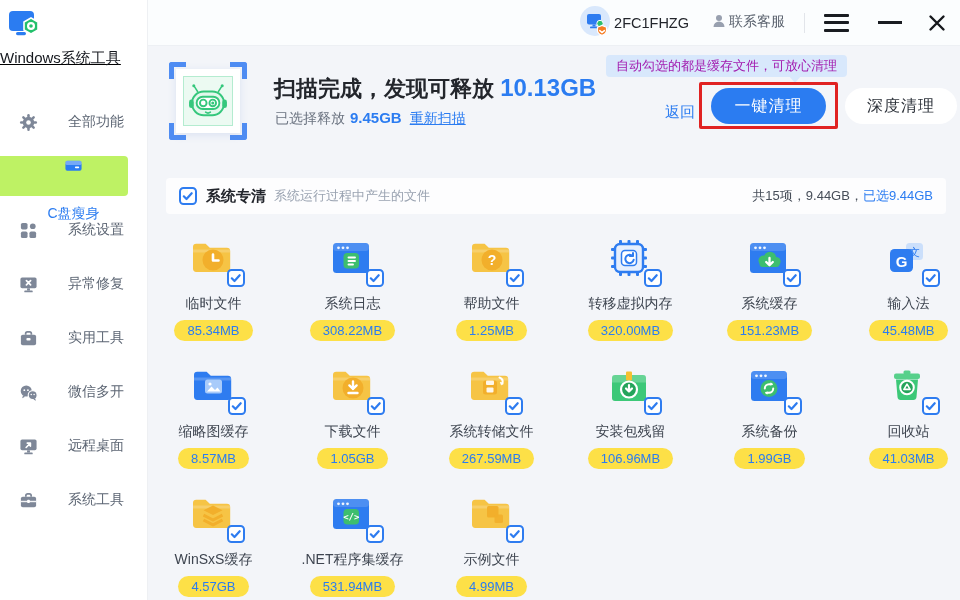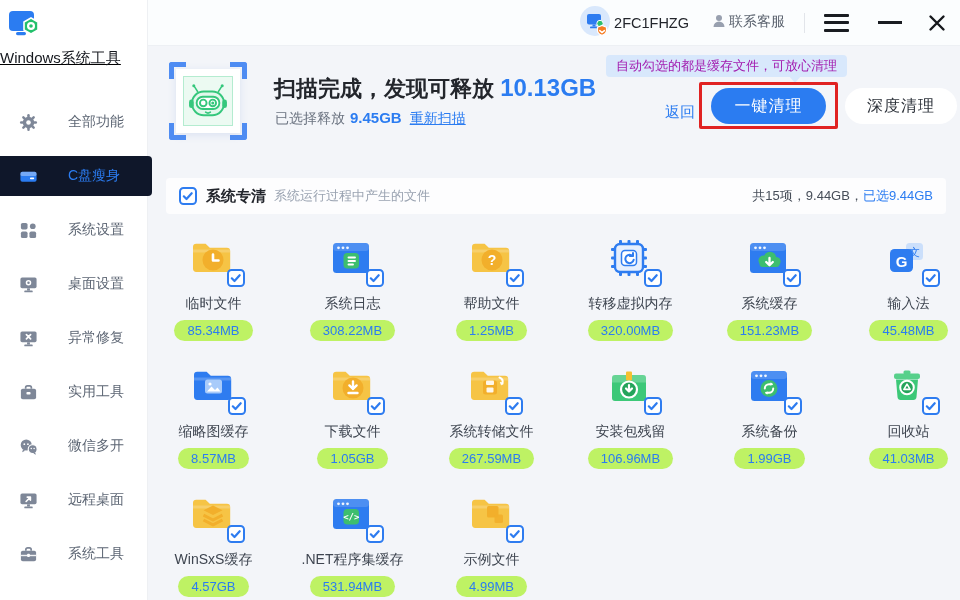--- a/index.html
+++ b/index.html
@@ -5,21 +5,21 @@
   * { box-sizing: border-box; margin: 0; padding: 0; }
   body { margin:0; background:#e9ebef; font-family:"Liberation Sans","DejaVu Sans",sans-serif; }
   .window { position:relative; width:960px; height:600px; background:#f3f5f9; overflow:hidden; }
 
   
   .sidebar { position:absolute; left:0; top:0; bottom:0; width:148px; background:#fff; border-right:1px solid #eef0f3; z-index:3; }
   .logo-block { display:flex; flex-direction:column; align-items:flex-start; padding-top:10px;text-decoration:underline; }
   .app-title { font-size:15px; color:#15181e; margin-top:3px; white-space:nowrap; }
   .nav { position:absolute; top:102px; left:0; right:0; }
   .side-item { height:40px; margin-bottom:14px; display:flex; align-items:center; padding-left:19px; gap:30px; font-size:14px; color:#5d6674; cursor:pointer; }
-  .side-item.active { background:#0f172a; border-radius:0 4px 4px 0; width:152px; color:#2b7cf1; }
+  .side-item.active { background:#bef264; border-radius:0 4px 4px 0; width:128px; color:#2b7cf1;flex-direction:column; }
   .side-icon { width:19px; height:19px; display:flex; align-items:center; justify-content:center; }
 
   
   .topbar { position:absolute; left:148px; right:0; top:0; height:46px; background:#fbfdfe; border-bottom:1px solid #edf0f4; display:flex; align-items:center; justify-content:flex-end; padding-right:13px; z-index:2; }
   .account { display:flex; align-items:center; gap:4px; cursor:pointer; }
   .uid { font-size:14.5px; color:#23262c; }
   .support { display:flex; align-items:flex-start; gap:2px; margin-left:22px; cursor:pointer; }
   .support-label { font-size:14px; color:#5a626e; }
   .tb-divider { width:1px; height:20px; background:#e2e5ea; margin:0 19px; }
   .burger { display:flex; flex-direction:column; gap:4.5px; width:25px; cursor:pointer; }
@@ -58,21 +58,21 @@
   .sec-title { font-size:15px; font-weight:bold; color:#23262d; }
   .sec-sub { font-size:13px; color:#9aa3b1; margin-left:8px; }
   .sec-stats { margin-left:auto; font-size:13px; color:#474e59; }
   .sec-stats .sel { color:#2b7cf1; }
 
   .grid { position:absolute; left:-4px; top:188px; width:838px; display:grid; grid-template-columns:repeat(6,139px); grid-auto-rows:128px; justify-items:center; }
   .g-item { display:flex; flex-direction:column; align-items:center; cursor:pointer; }
   .g-iconwrap { position:relative; width:50px; height:48px; }
   .g-check { position:absolute; right:-7px; bottom:-5px; width:18px; height:18px; display:flex; cursor:pointer; }
   .g-name { margin-top:13px; font-size:14px; color:#3e4550; white-space:nowrap; }
-  .g-size { margin-top:7px; font-size:13px; color:#2b7cf1; background:#bef264; padding:3px 13px; border-radius:12px; white-space:nowrap; }
+  .g-size { margin-top:7px; font-size:13px; color:#2b7cf1; background:#fde047; padding:3px 13px; border-radius:12px; white-space:nowrap; }
 </style>
 </head>
 <body>
 
 <div class="window">
 
   <div class="sidebar">
     <div class="logo-block">
       <span>
         <svg width="46" height="32" viewBox="0 0 46 32">
@@ -118,32 +118,20 @@
         <div class="side-item">
     <span class="side-icon">
             <svg width="19" height="19" viewBox="0 0 20 20" fill="#7E8798">
               <rect x="2" y="2" width="7" height="7" rx="1.8"></rect>
               <rect x="11.5" y="2.5" width="6" height="6" rx="3"></rect>
               <rect x="2" y="11" width="7" height="7" rx="1.8"></rect>
               <rect x="11" y="11" width="7" height="7" rx="1.8"></rect>
             </svg>
           </span>
     <span class="side-label">系统设置</span>
-  </div>
-        <div class="side-item">
-    <span class="side-icon">
-            <svg width="19" height="19" viewBox="0 0 20 20">
-              <rect x="1.5" y="2.5" width="17" height="11.5" rx="1.8" fill="#7E8798"></rect>
-              <circle cx="10" cy="8.2" r="2.9" fill="#fff"></circle>
-              <circle cx="10" cy="8.2" r="1.3" fill="#7E8798"></circle>
-              <rect x="8.5" y="14" width="3" height="2.4" fill="#7E8798"></rect>
-              <rect x="5.5" y="16.4" width="9" height="1.8" rx=".9" fill="#7E8798"></rect>
-            </svg>
-          </span>
-    <span class="side-label">桌面设置</span>
   </div>
         <div class="side-item">
     <span class="side-icon">
             <svg width="19" height="19" viewBox="0 0 20 20">
               <rect x="1.5" y="2.5" width="17" height="11.5" rx="1.8" fill="#7E8798"></rect>
               <path d="M7.8 6l4.4 4.4m0-4.4L7.8 10.4" stroke="#fff" stroke-width="1.8" stroke-linecap="round"></path>
               <rect x="8.5" y="14" width="3" height="2.4" fill="#7E8798"></rect>
               <rect x="5.5" y="16.4" width="9" height="1.8" rx=".9" fill="#7E8798"></rect>
             </svg>
           </span>

